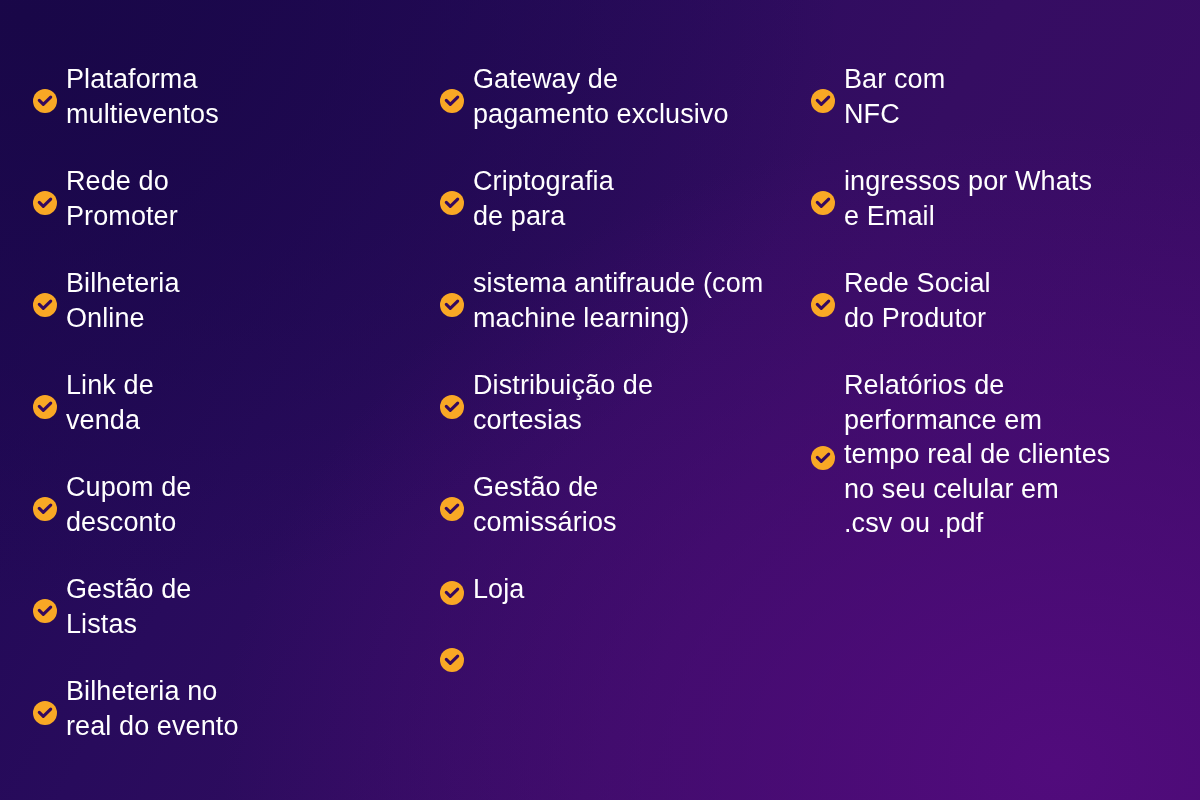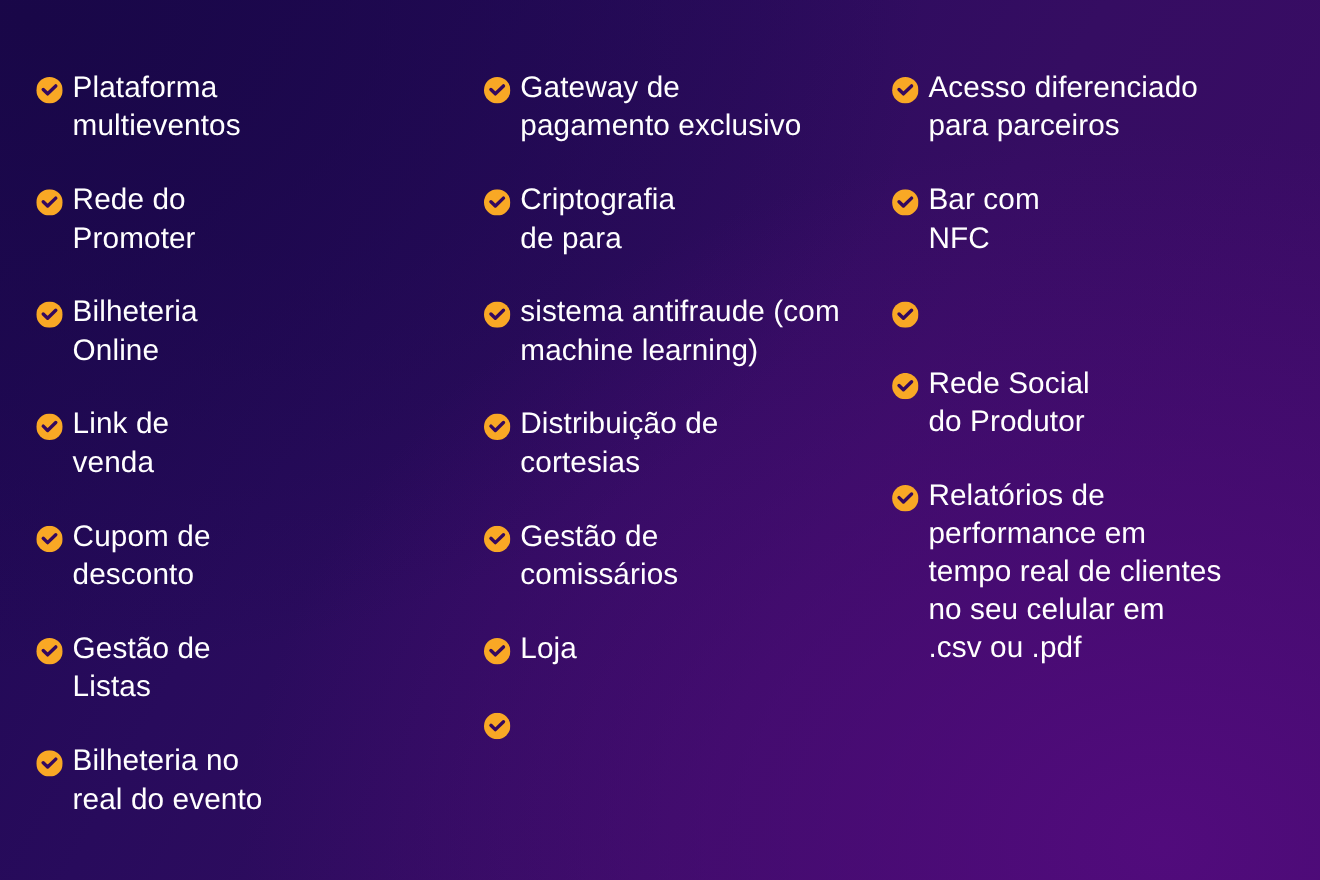--- a/index.html
+++ b/index.html
@@ -41,21 +41,21 @@
     flex-direction:column;
   }
 
   .col-left   { padding-left:33px;  padding-right:10px; }
   .col-mid    { padding-left:37px;  padding-right:10px; }
   .col-right  { padding-left:18px;  padding-right:12px; }
 
   
   .feature {
     display:flex;
-    align-items:flex-start;
+    align-items:center;
     gap:9px;
   }
 
   .check-icon {
     flex:0 0 auto;
     width:24px;
     height:24px;
     margin-top:8px;
     display:block;
   }
@@ -194,36 +194,30 @@
             <path d="M6.3 11.4 L10.3 15.3 L17.7 8.1" fill="none" stroke="#34095e" stroke-width="3.1" stroke-linecap="round" stroke-linejoin="round"></path>
           </svg>
         </div>
       </div>
     <div class="column col-right">
         <div class="feature" data-lines="2">
           <svg class="check-icon" viewBox="0 0 24 24">
             <circle cx="12" cy="12" r="12" fill="#f9a825"></circle>
             <path d="M6.3 11.4 L10.3 15.3 L17.7 8.1" fill="none" stroke="#34095e" stroke-width="3.1" stroke-linecap="round" stroke-linejoin="round"></path>
           </svg>
-          <div class="feature-label">Acesso diferenciado
-para parceiros</div>
-        </div>
-        <div class="feature" data-lines="2">
-          <svg class="check-icon" viewBox="0 0 24 24">
-            <circle cx="12" cy="12" r="12" fill="#f9a825"></circle>
-            <path d="M6.3 11.4 L10.3 15.3 L17.7 8.1" fill="none" stroke="#34095e" stroke-width="3.1" stroke-linecap="round" stroke-linejoin="round"></path>
-          </svg>
           <div class="feature-label">Bar com
 NFC</div>
         </div>
         <div class="feature" data-lines="2">
           <svg class="check-icon" viewBox="0 0 24 24">
             <circle cx="12" cy="12" r="12" fill="#f9a825"></circle>
             <path d="M6.3 11.4 L10.3 15.3 L17.7 8.1" fill="none" stroke="#34095e" stroke-width="3.1" stroke-linecap="round" stroke-linejoin="round"></path>
           </svg>
+          <div class="feature-label">ingressos por Whats
+e Email</div>
         </div>
         <div class="feature" data-lines="2">
           <svg class="check-icon" viewBox="0 0 24 24">
             <circle cx="12" cy="12" r="12" fill="#f9a825"></circle>
             <path d="M6.3 11.4 L10.3 15.3 L17.7 8.1" fill="none" stroke="#34095e" stroke-width="3.1" stroke-linecap="round" stroke-linejoin="round"></path>
           </svg>
           <div class="feature-label">Rede Social
 do Produtor</div>
         </div>
         <div class="feature" data-lines="5">

